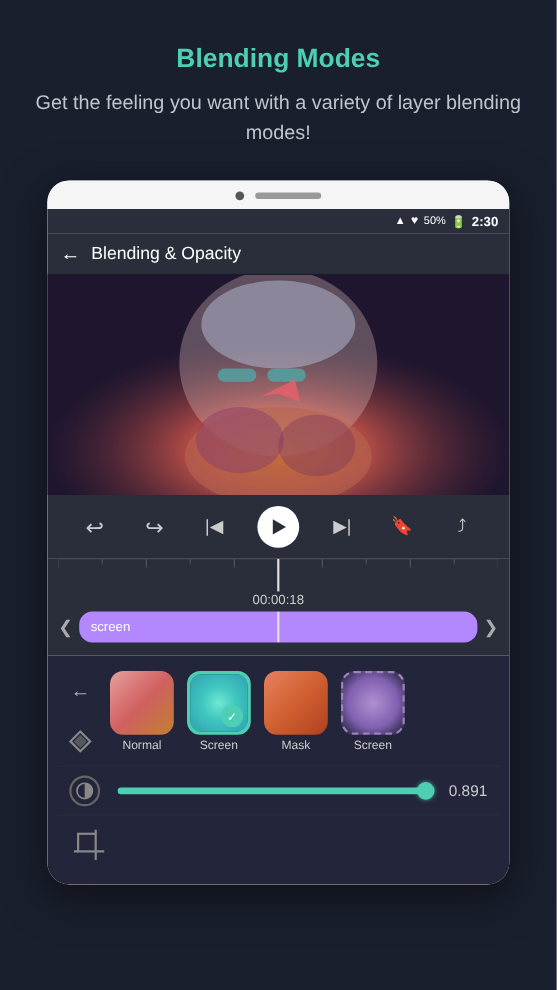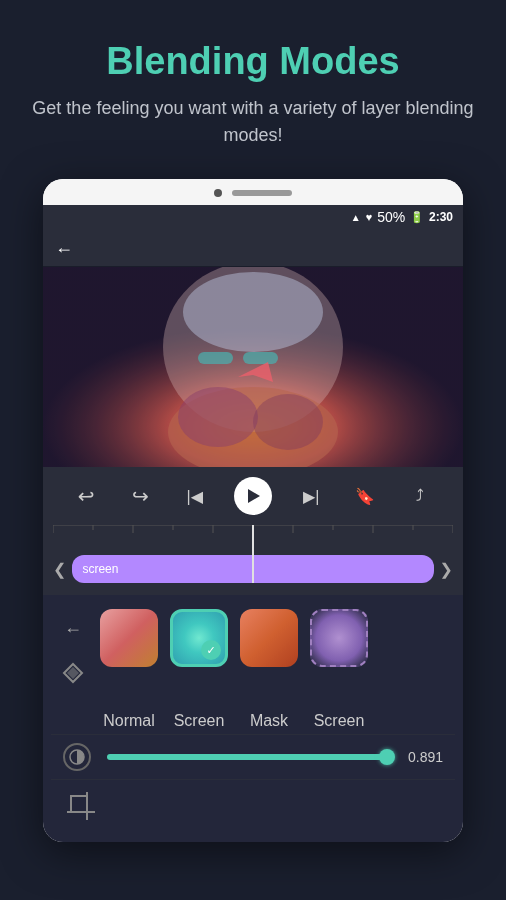--- a/index.html
+++ b/index.html
@@ -14,21 +14,21 @@
       align-items: center;
     }
 
     .header-section {
       padding: 40px 20px 20px;
       text-align: center;
     }
 
     .main-title {
       color: #4ecfb3;
-      font-size: 38px;
+      font-size: 24px;
       font-weight: bold;
       margin-bottom: 12px;
     }
 
     .subtitle {
       color: #c0c4cc;
       font-size: 18px;
       line-height: 1.5;
     }
 
@@ -73,21 +73,21 @@
       padding: 4px 10px;
       font-size: 11px;
       gap: 5px;
     }
 
     .status-bar .signal-icon {
       font-size: 10px;
     }
 
     .status-bar .battery {
-      font-size: 14px;
+      font-size: 10px;
     }
 
     .status-bar .time {
       font-size: 12px;
       font-weight: bold;
     }
 
     .nav-bar {
       background: #2a2d3a;
       display: flex;
@@ -312,23 +312,22 @@
       border-radius: 50%;
       display: flex;
       align-items: center;
       justify-content: center;
       color: white;
       font-size: 11px;
     }
 
     .mode-label {
       color: #ccc;
-      font-size: 16px;
+      font-size: 11px;
       text-align: center;
-      margin-top: 41px;
     }
 
     .opacity-row {
       background: #23263a;
       display: flex;
       align-items: center;
       padding: 8px 12px;
       gap: 16px;
       border-top: 1px solid #2a2d3a;
     }
@@ -412,20 +411,21 @@
   <div class="status-bar">
     <span class="signal-icon">▲</span>
     <span>♥</span>
     <span class="battery">50%</span>
     <span>🔋</span>
     <span class="time">2:30</span>
   </div>
 
   <div class="nav-bar">
     <span class="back-btn">←</span>
+    <span class="title">Blending &amp; Opacity</span>
   </div>
 
   <div class="video-area">
     <svg class="video-svg" viewBox="0 0 420 200" xmlns="http://www.w3.org/2000/svg">
 
       <rect width="420" height="200" fill="#0a0a15"></rect>
 
       <defs>
         <radialGradient id="sunsetGrad" cx="50%" cy="80%" r="50%">
           <stop offset="0%" stop-color="#ff8c00" stop-opacity="0.9"></stop>
@@ -487,20 +487,21 @@
         <line x1="240" y1="0" x2="240" y2="8" stroke="#555" stroke-width="1"></line>
         <line x1="280" y1="0" x2="280" y2="5" stroke="#555" stroke-width="1"></line>
         <line x1="320" y1="0" x2="320" y2="8" stroke="#555" stroke-width="1"></line>
         <line x1="360" y1="0" x2="360" y2="5" stroke="#555" stroke-width="1"></line>
         <line x1="400" y1="0" x2="400" y2="8" stroke="#555" stroke-width="1"></line>
 
         <line x1="200" y1="0" x2="200" y2="30" stroke="#e0e0e0" stroke-width="2"></line>
       </svg>
     </div>
 
+    <div class="timecode">00:00:18</div>
 
     <div class="track-row">
       <div class="track-arrow">❮</div>
       <div class="track-clip">
         <span class="track-clip-label">screen</span>
         <div class="playhead"></div>
       </div>
       <div class="track-arrow">❯</div>
     </div>
   </div>

